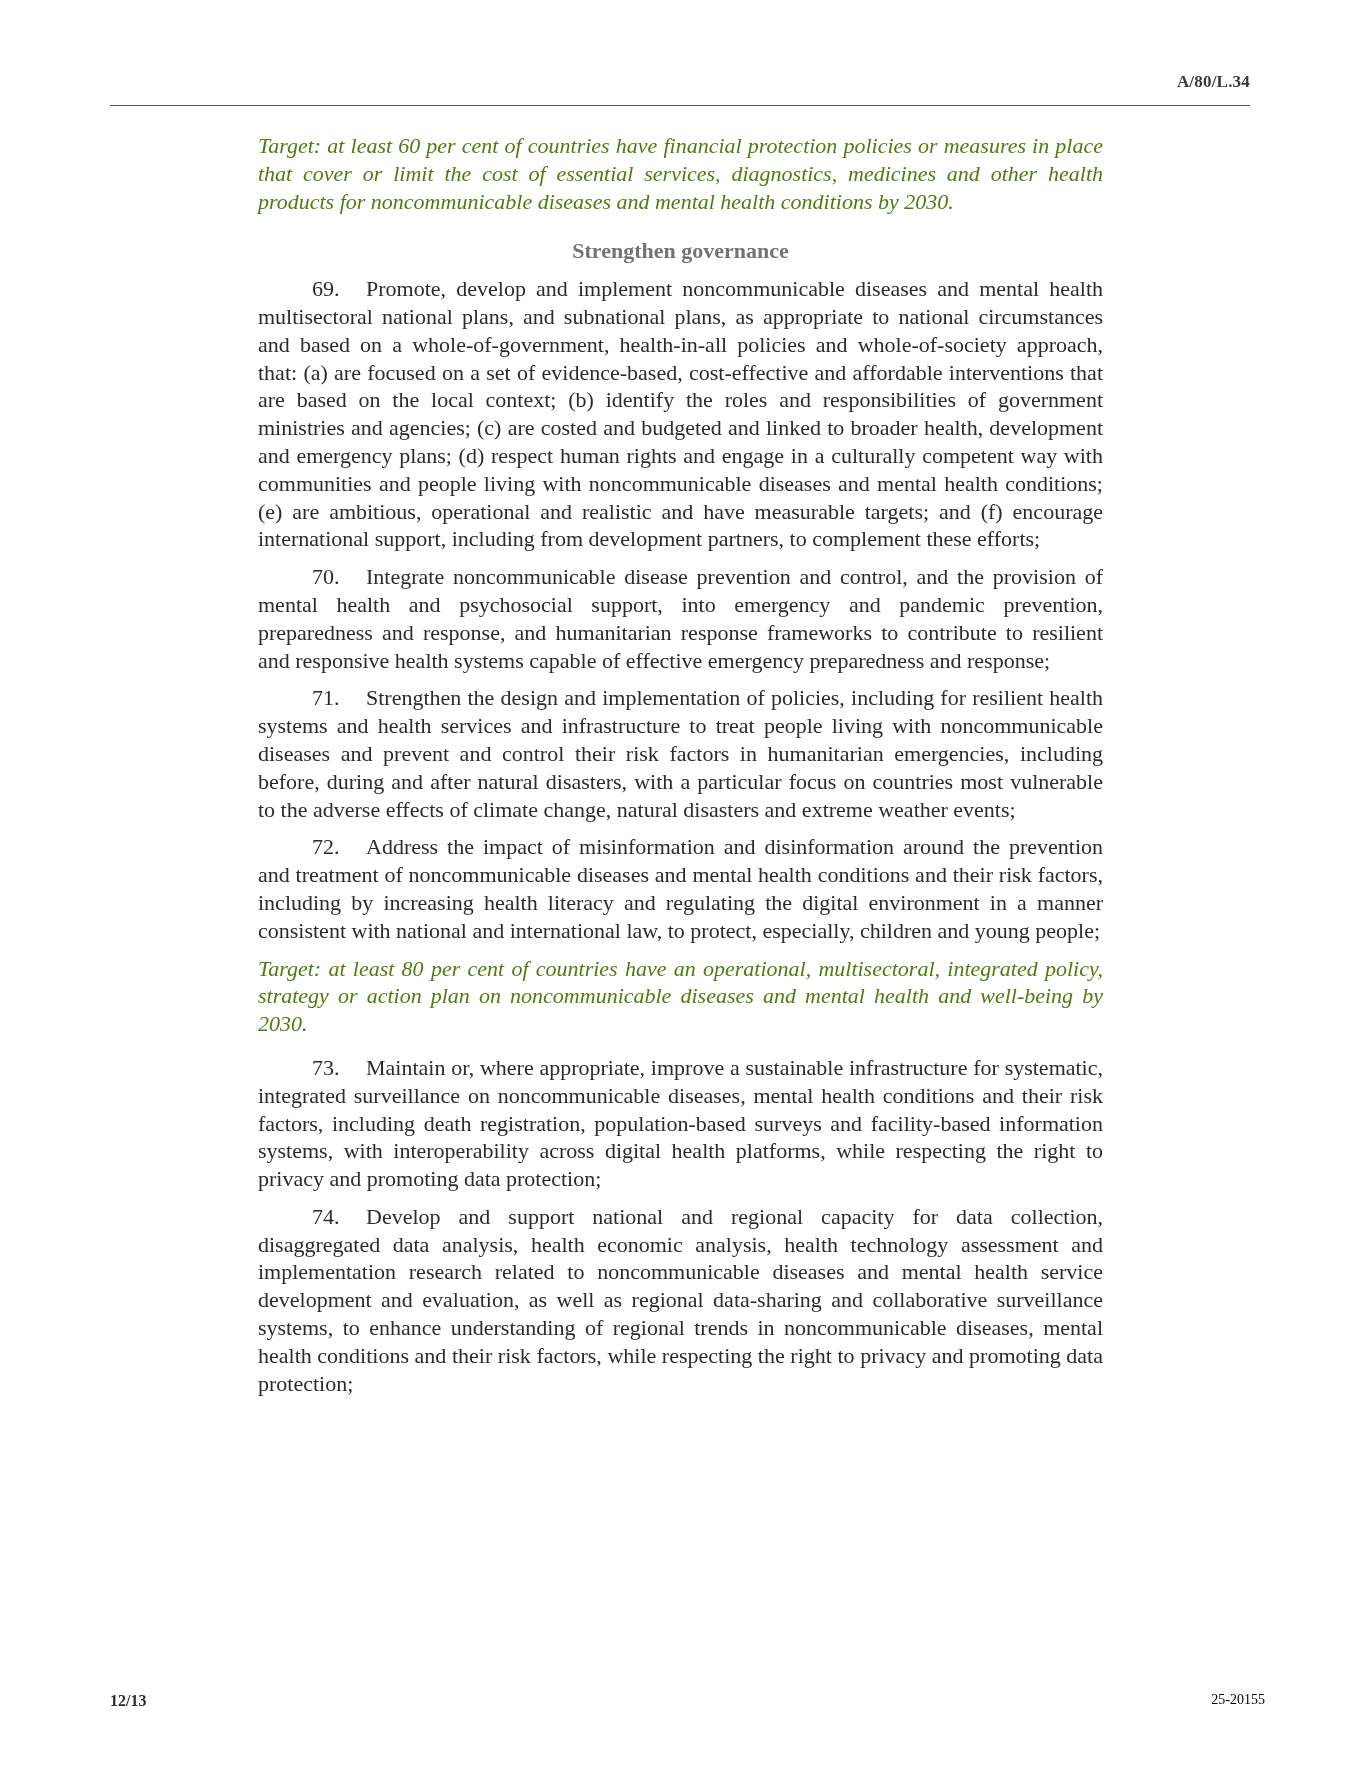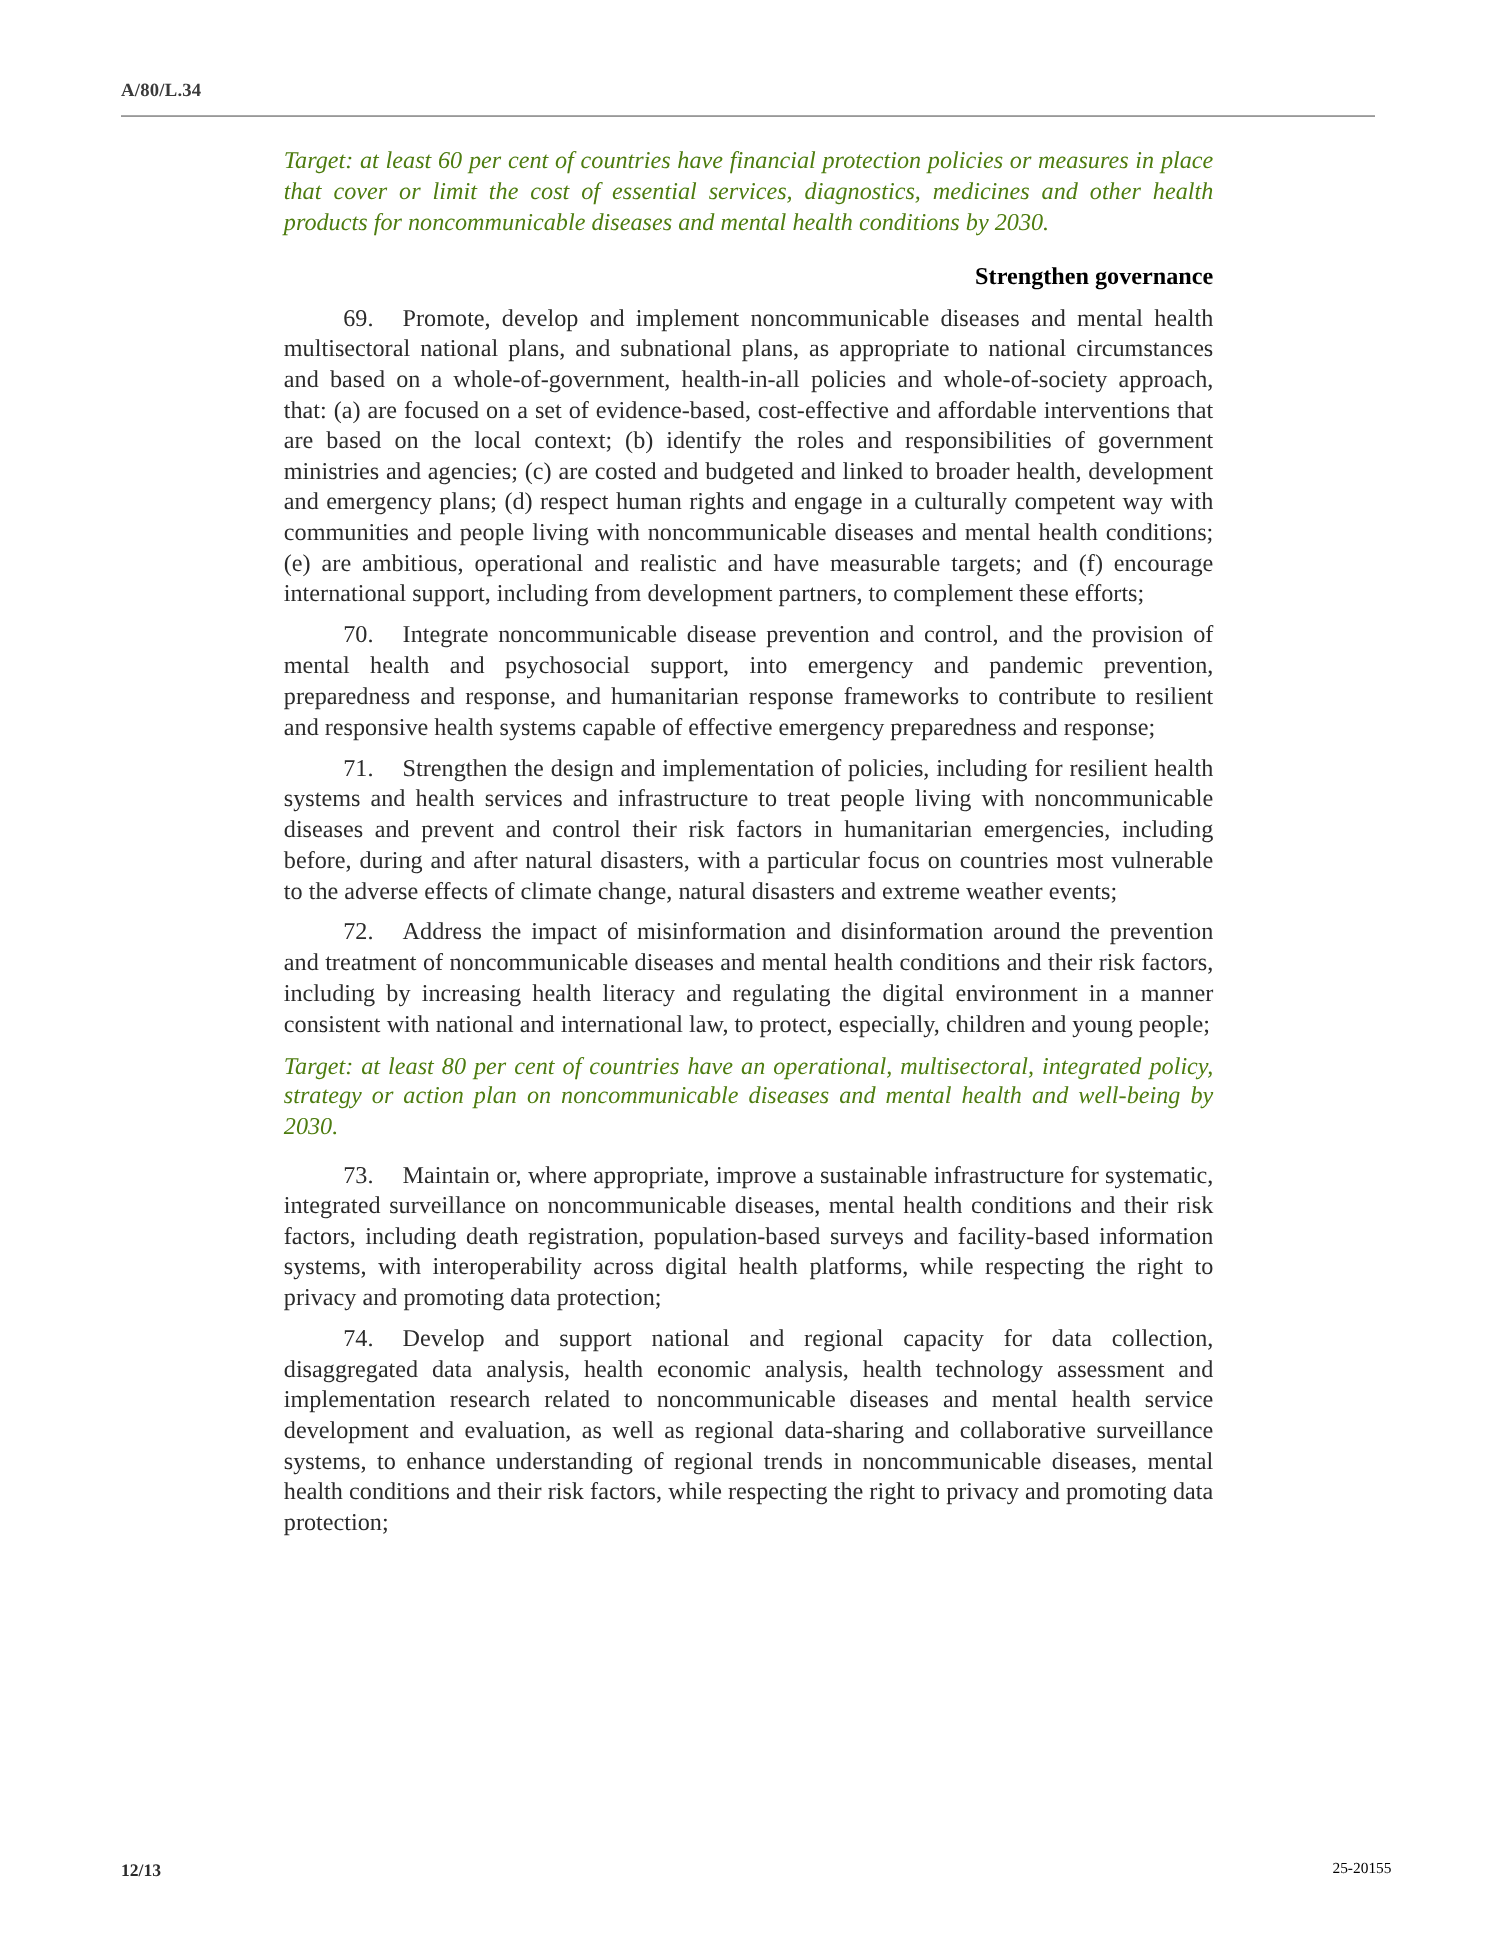--- a/index.html
+++ b/index.html
@@ -19,20 +19,21 @@
     position: absolute;
     left: 110px;
     top: 72px;
     width: 1140px;
   }
   .doc-symbol {
     font-weight: bold;
     font-size: 17px;
     color: #3a3a3a;
     letter-spacing: 0.2px;
+    text-align: right;
   }
   .header-rule {
     position: absolute;
     left: 0;
     top: 33px;
     width: 1140px;
     height: 0;
     border-top: 1.5px solid #555555;
   }
   .content {
@@ -45,22 +46,22 @@
   }
   .target {
     font-style: italic;
     text-align: justify;
     margin: 0 0 16px 0;
     color: #4d7c0f;
   }
   .section-heading {
     font-weight: bold;
     margin: 22px 0 10px 0;
-    color: #000000;
-    text-align: right;
+    color: #737373;
+    text-align: center;
   }
   .para {
     text-align: justify;
     margin: 0 0 10px 0;
     text-indent: 0;
   }
   .para-num {
     display: inline-block;
     margin-left: 54px;
     width: 54px;

